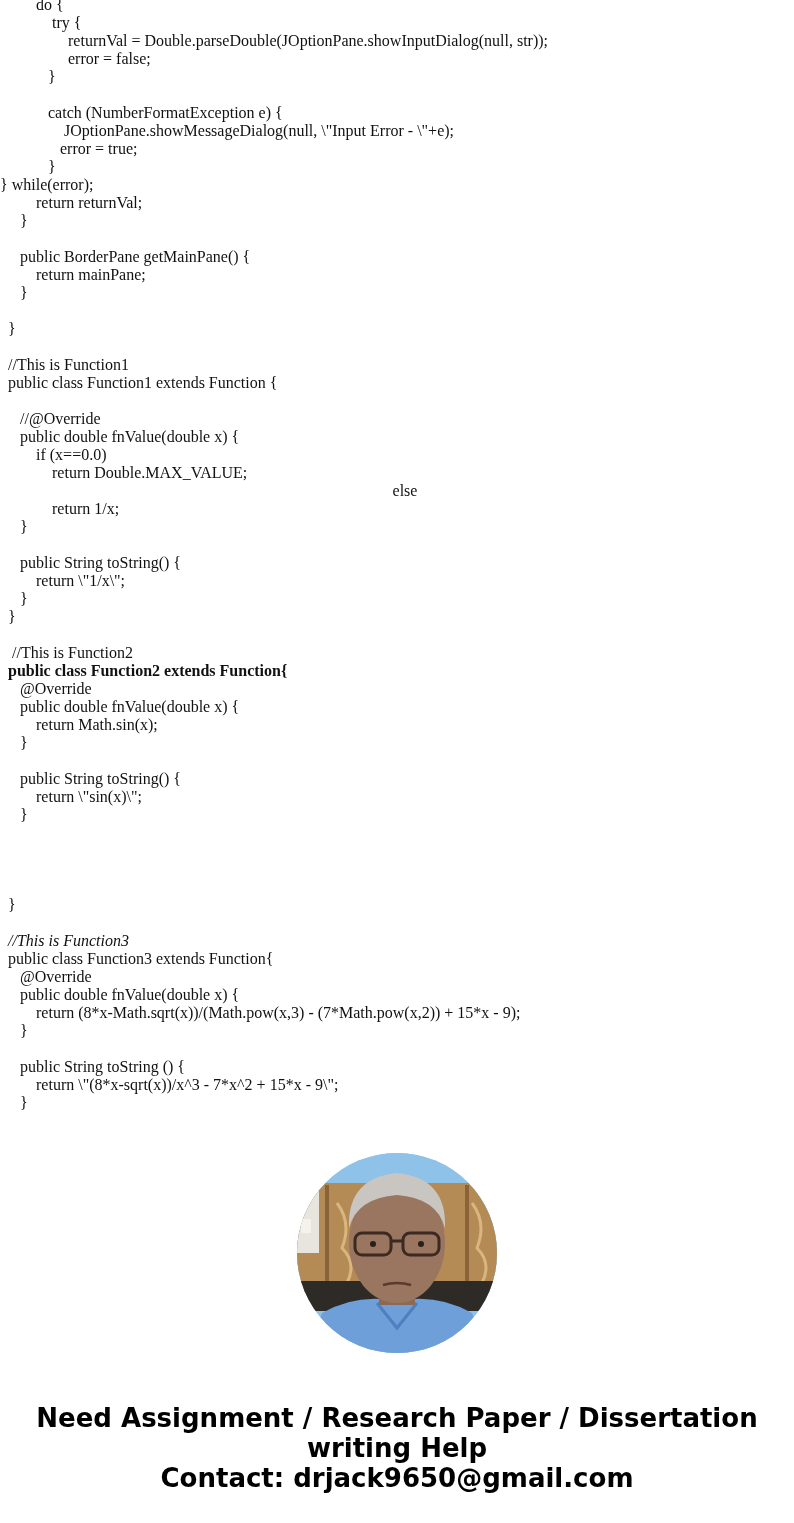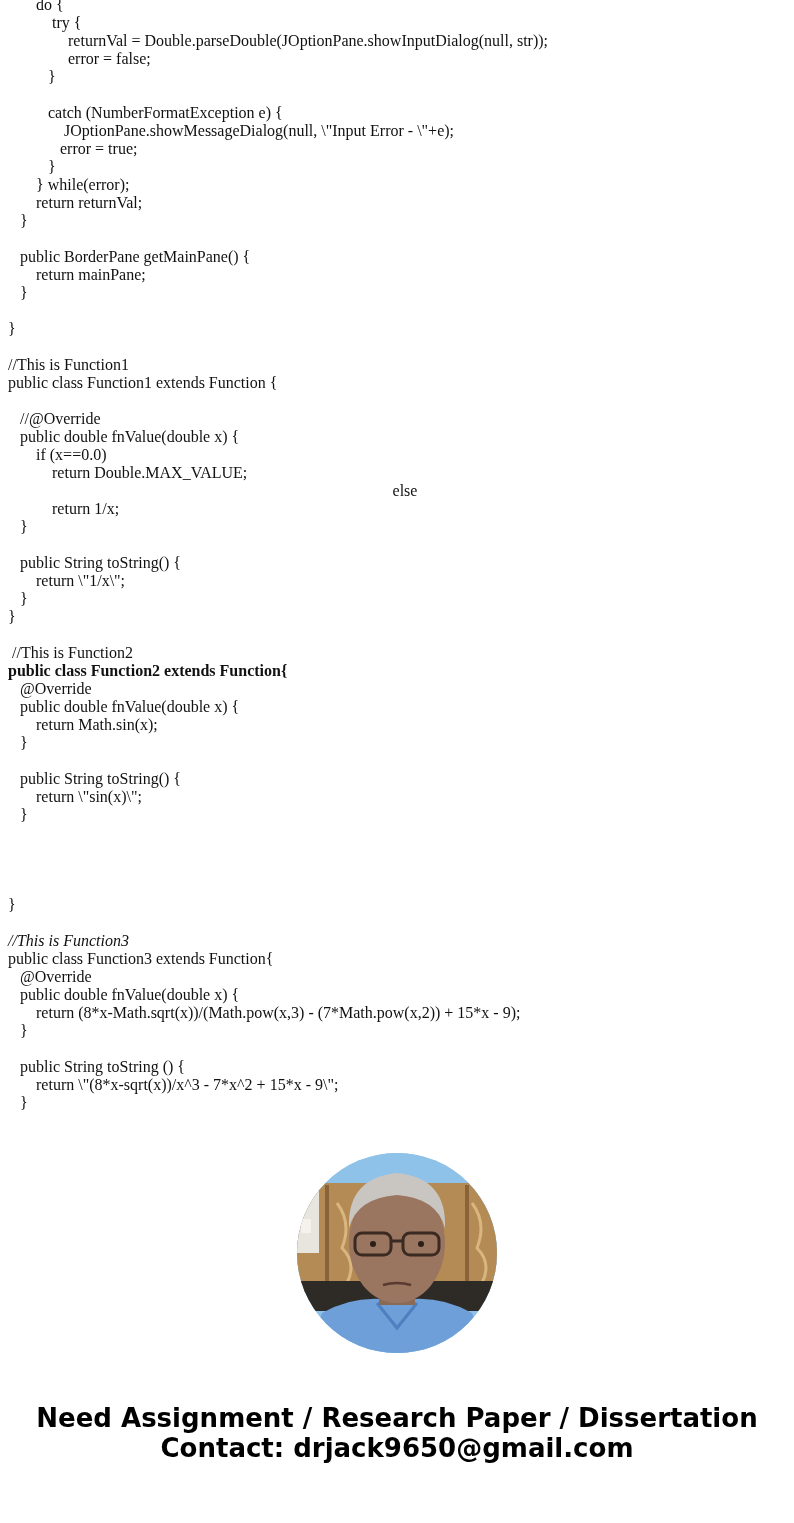--- a/index.html
+++ b/index.html
@@ -60,21 +60,21 @@
     <div class="line" style="padding-left: 36px;">do {</div>
     <div class="line" style="padding-left: 52px;">try {</div>
     <div class="line" style="padding-left: 68px;">returnVal = Double.parseDouble(JOptionPane.showInputDialog(null, str));</div>
     <div class="line" style="padding-left: 68px;">error = false;</div>
     <div class="line" style="padding-left: 48px;">}</div>
     <div class="line" style="padding-left: 0px;"></div>
     <div class="line" style="padding-left: 48px;">catch (NumberFormatException e) {</div>
     <div class="line" style="padding-left: 64px;">JOptionPane.showMessageDialog(null, \"Input Error - \"+e);</div>
     <div class="line" style="padding-left: 60px;">error = true;</div>
     <div class="line" style="padding-left: 48px;">}</div>
-    <div class="line" style="padding-left: 36px;">} while(error);</div>
+    <div class="line" style="">} while(error);</div>
     <div class="line" style="padding-left: 36px;">return returnVal;</div>
     <div class="line" style="padding-left: 20px;">}</div>
     <div class="line" style="padding-left: 0px;"></div>
     <div class="line" style="padding-left: 20px;">public BorderPane getMainPane() {</div>
     <div class="line" style="padding-left: 36px;">return mainPane;</div>
     <div class="line" style="padding-left: 20px;">}</div>
     <div class="line" style="padding-left: 0px;"></div>
     <div class="line" style="padding-left: 8px;">}</div>
     <div class="line" style="padding-left: 0px;"></div>
     <div class="line" style="padding-left: 8px;">//This is Function1</div>
@@ -149,14 +149,15 @@
     <line x1="94" y1="88" x2="106" y2="88" stroke="#3a2a22" stroke-width="3"></line>
     <circle cx="76" cy="91" r="3" fill="#2a1e18"></circle>
     <circle cx="124" cy="91" r="3" fill="#2a1e18"></circle>
 
     <path d="M86 132 Q100 128 114 132" stroke="#5a3a30" stroke-width="2.5" fill="none"></path>
   </svg>
 </div>
 
 <div class="footer">
   <div>Need Assignment / Research Paper / Dissertation</div>
+  <div>writing Help</div>
   <div>Contact: drjack9650@gmail.com</div>
 </div>
 
 </body></html>

